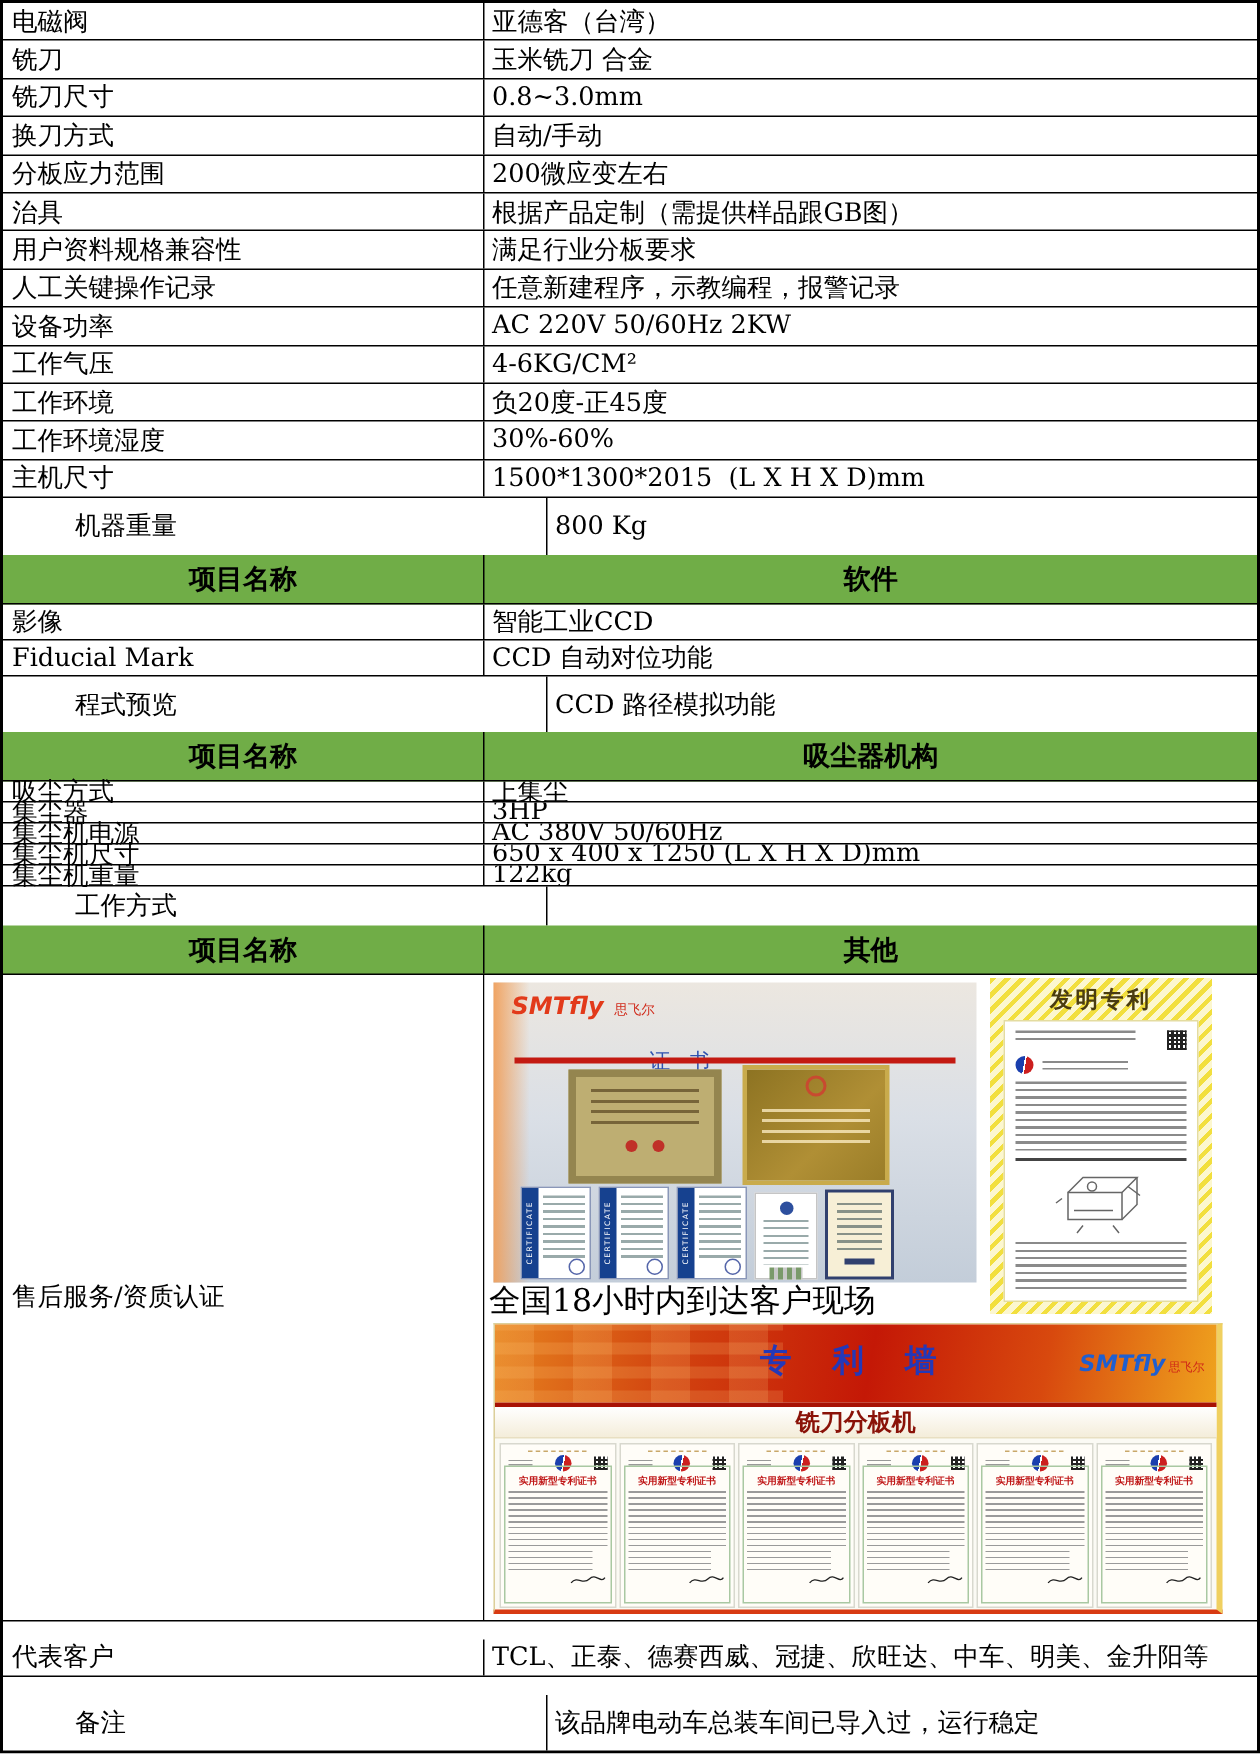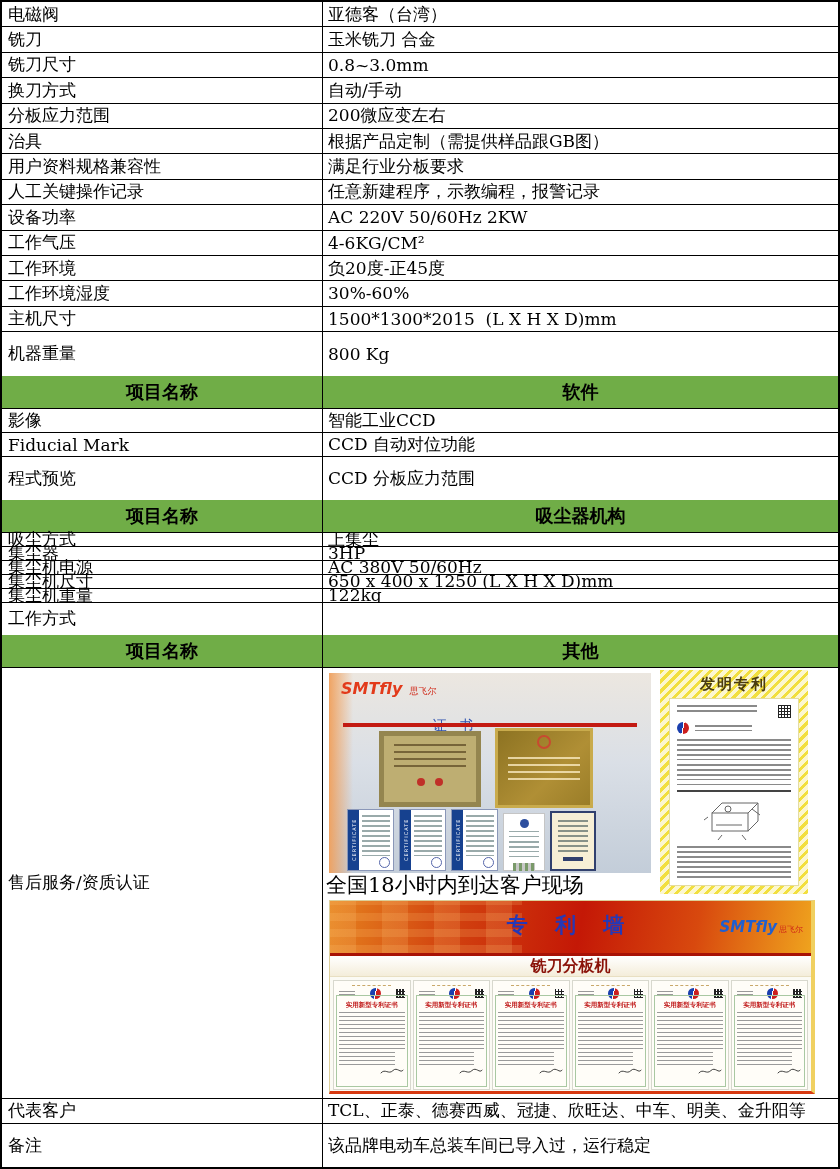--- a/index.html
+++ b/index.html
@@ -4,22 +4,22 @@
 <style>
   html,body{margin:0;padding:0;background:#fff;}
   body{font-family:"DejaVu Serif","Liberation Serif",serif;color:#000;-webkit-font-smoothing:antialiased;}
   .sheet{width:840px;height:1169px;border:2px solid #000;box-sizing:border-box;display:flex;flex-direction:column;background:#fff;}
   .row{display:flex;border-bottom:1px solid #000;box-sizing:border-box;flex:0 0 auto;}
   .c1{width:321px;flex:0 0 321px;border-right:1px solid #000;box-sizing:border-box;display:flex;align-items:center;padding-left:6px;font-size:17px;}
   .c2{flex:1;display:flex;align-items:center;padding-left:5px;font-size:17px;white-space:pre-wrap;overflow:hidden;}
   .r-main{height:25.4px;}
   .r-soft{height:24.3px;}
   .r-dust{height:14px;}
-  .r-bot{height:25px;}
-  .row:last-child{border-bottom:none;flex:1 1 auto;}
+  .r-bot{height:25px;margin-top:12px;}
+  .row:last-child{border-bottom:none;flex:1 1 auto;padding-left:42px;}
   .ghead{height:33px;background:#70ad47;}
   .ghead .c1,.ghead .c2{justify-content:center;padding:0;font-weight:bold;font-size:18px;}
   .bigrow{height:431px;}
   .content{flex:1;position:relative;background:#fff;padding:0;display:block;overflow:hidden;}
 
   
   .collage{position:absolute;left:6px;top:5px;width:322px;height:200px;
     background:linear-gradient(90deg,rgba(240,160,92,.95) 0,rgba(240,160,92,0) 24px),
                linear-gradient(180deg,#ece7e0 0%,#dadfe6 45%,#c3cdd9 100%);}
   .col-brand{position:absolute;left:12px;top:6px;white-space:nowrap;}
@@ -152,21 +152,21 @@
     <div class="c2">软件</div>
   </div>
   <div style="display:contents;"><div class="row r-soft">
       <div class="c1">影像</div>
       <div class="c2">智能工业CCD</div>
     </div><div class="row r-soft">
       <div class="c1">Fiducial Mark</div>
       <div class="c2">CCD 自动对位功能</div>
     </div><div class="row r-soft">
       <div class="c1">程式预览</div>
-      <div class="c2">CCD 分板应力范围</div>
+      <div class="c2">CCD 路径模拟功能</div>
     </div></div>
 
   <div class="row ghead">
     <div class="c1">项目名称</div>
     <div class="c2">吸尘器机构</div>
   </div>
   <div style="display:contents;"><div class="row r-dust">
       <div class="c1">吸尘方式</div>
       <div class="c2">上集尘</div>
     </div><div class="row r-dust">

